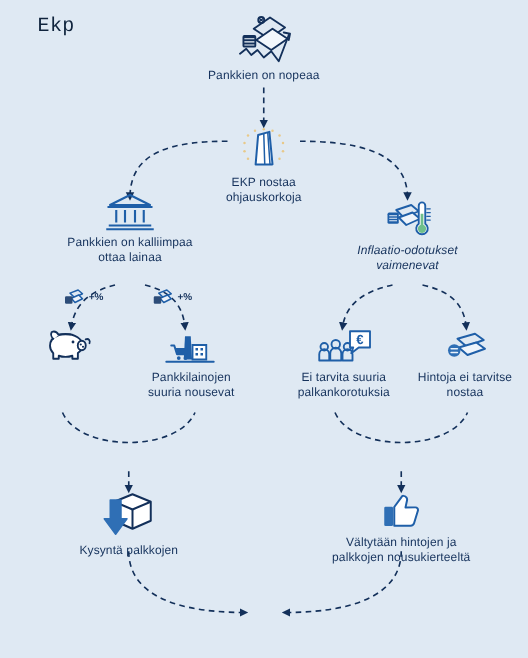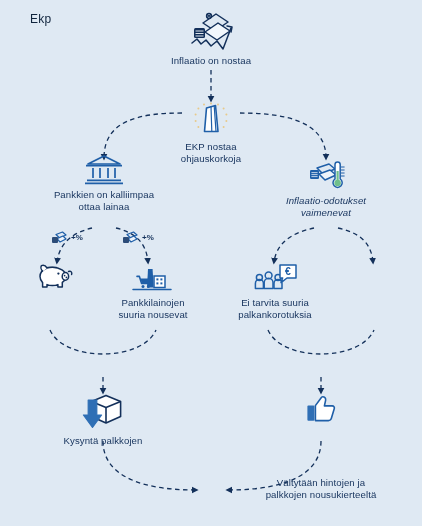--- a/index.html
+++ b/index.html
@@ -43,23 +43,24 @@
     font-size: 9.6px;
     line-height: 12px;
     letter-spacing: 0.01em;
     white-space: pre-line;
     margin-top: 3px;
   }
   #page-title {
     position: absolute;
     left: 30px;
     top: 12px;
-    font-size: 12px;
+    font-size: 16px;
     color: #10243d;
     letter-spacing: 0.02em;
+    font-family: Liberation Mono, monospace;
   }
   .pct-badge {
     position: absolute;
     display: flex;
     align-items: center;
     gap: 1px;
   }
   .pct-badge .pct-text {
     font-size: 8px;
     color: #15325c;
@@ -123,21 +124,21 @@
         <g fill="#13305a">
           <rect x="11" y="18" width="11" height="10" rx="1.5"></rect>
         </g>
         <g stroke="#f2f7fc" stroke-width="0.9">
           <path d="M12.5,21 L20.5,21 M12.5,23.5 L20.5,23.5 M12.5,26 L20.5,26"></path>
         </g>
         <path d="M9,33 L14,29 L18,34 L23,30 L28,36 L34,31 L40,39 L48,18" fill="none" stroke="#13305a" stroke-width="1.5" stroke-linecap="round" stroke-linejoin="round"></path>
         <path d="M44,16 L49,17 L48,22" fill="none" stroke="#13305a" stroke-width="1.5" stroke-linecap="round" stroke-linejoin="round"></path>
       </svg>
     </span>
-    <span class="label">Inflaatio on nostaa</span>
+    <span class="label">Pankkien on nopeaa</span>
   </div>
 
   <div class="node" style="left:160px; top:100px; width:102px;align-items:center;">
     <span class="icon">
       <svg width="50" height="38" viewBox="0 0 50 38">
         <g fill="#e8c98a">
           <circle cx="25" cy="3.4" r="1"></circle>
           <circle cx="32" cy="4.6" r="1"></circle>
           <circle cx="37.6" cy="8.4" r="1"></circle>
           <circle cx="40.4" cy="14.4" r="1"></circle>
@@ -270,36 +271,52 @@
           <path d="M23,26.4 L23,21.4 a4,4 0 0 1 8,0 L31,26.4 z"></path>
         </g>
         <path d="M29,3 L45,3 L45,16 L36,16 L30,20.6 L31.6,16 L29,16 z" fill="#ffffff" stroke="#1f5fa8" stroke-width="1.5" stroke-linejoin="round"></path>
         <text x="37" y="13.4" font-family="'Liberation Sans', sans-serif" font-size="10.5" font-weight="bold" fill="#1f5fa8" text-anchor="middle">€</text>
       </svg>
     </span>
     <span class="label">Ei tarvita suuria
 palkankorotuksia</span>
   </div>
 
+  <div class="node" style="left:322px; top:262px; width:100px;">
+    <span class="icon">
+      <svg width="44" height="32" viewBox="0 0 44 32">
+        <g fill="none" stroke="#1f5fa8" stroke-width="1.6" stroke-linejoin="round">
+          <path d="M16,9 L30,5 L37,10 L23,15 z"></path>
+          <path d="M17,16 L31,12 L38,17 L24,22 z" fill="#eef4fb"></path>
+        </g>
+        <circle cx="13.4" cy="18.4" r="5" fill="#2f6fb5"></circle>
+        <g stroke="#eaf2fb" stroke-width="1.3" stroke-linecap="round">
+          <path d="M10.9,17 L15.9,17 M10.9,20 L15.9,20"></path>
+        </g>
+      </svg>
+    </span>
+    <span class="label">Hintoja ei tarvitse
+nostaa</span>
+  </div>
 
   <div class="node" style="left:46px; top:392px; width:114px;">
     <span class="icon">
       <svg width="56" height="40" viewBox="0 0 56 40">
         <g fill="#ffffff" stroke="#13305a" stroke-width="1.6" stroke-linejoin="round">
           <path d="M31,3.4 L45.6,9.4 L45.6,24.6 L31,31 L16.4,24.6 L16.4,9.4 z"></path>
         </g>
         <path d="M16.4,9.4 L31,15.6 L45.6,9.4" fill="none" stroke="#13305a" stroke-width="1.6" stroke-linejoin="round"></path>
         <path d="M31,15.6 L31,31" fill="none" stroke="#13305a" stroke-width="1.6"></path>
         <path d="M13.2,8 L21.8,8 L21.8,23 L26.6,23 L17.5,35.4 L8.4,23 L13.2,23 z" fill="#2f6fb5" stroke="#2f6fb5" stroke-width="1.2" stroke-linejoin="round"></path>
       </svg>
     </span>
     <span class="label">Kysyntä palkkojen</span>
   </div>
 
-  <div class="node" style="left:246px; top:392px; width:150px;gap:48px;">
+  <div class="node" style="left:246px; top:392px; width:150px;">
     <span class="icon">
       <svg width="42" height="34" viewBox="0 0 42 34">
         <path d="M15.4,13.6 L15.4,28.6 L28.4,28.6 a3,3 0 0 0 2.9,-2.2 L34.3,16.6
                  a2.1,2.1 0 0 0 -2,-2.7 L24.4,13.9 L25.6,8.4
                  a3,3 0 0 0 -2.9,-3.7 a1.6,1.6 0 0 0 -1.5,1 z" fill="#ffffff" stroke="#1f5fa8" stroke-width="1.6" stroke-linejoin="round"></path>
         <rect x="7.4" y="13.4" width="7" height="15.4" rx="1" fill="#2f6fb5"></rect>
       </svg>
     </span>
     <span class="label">Vältytään hintojen ja
 palkkojen nousukierteeltä</span>

